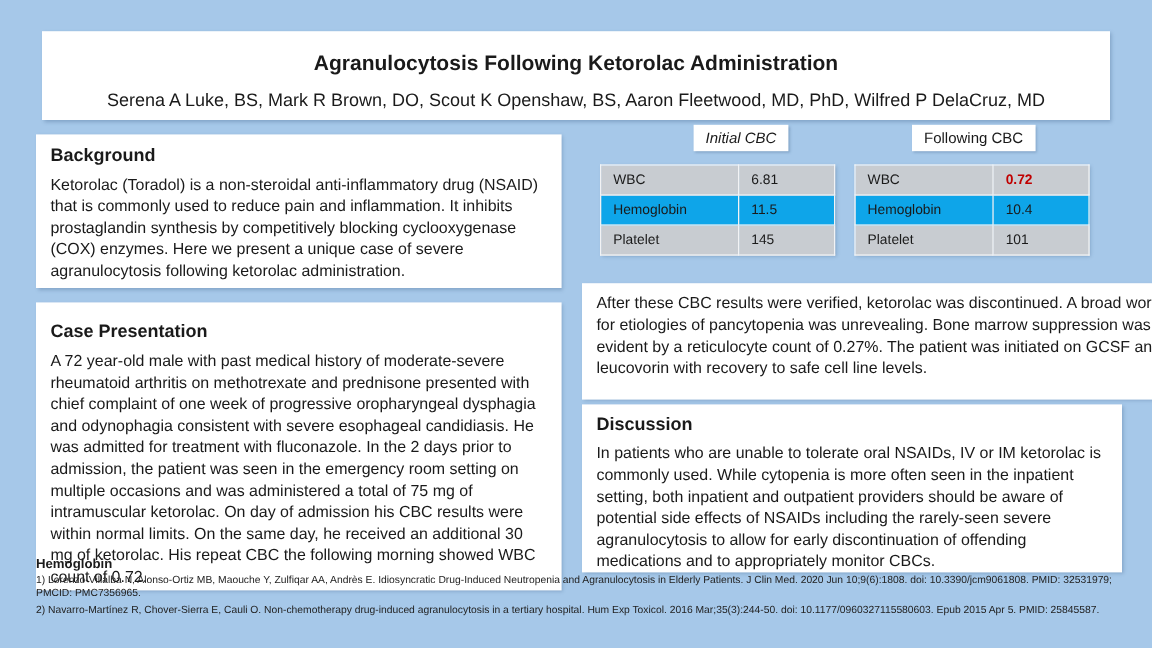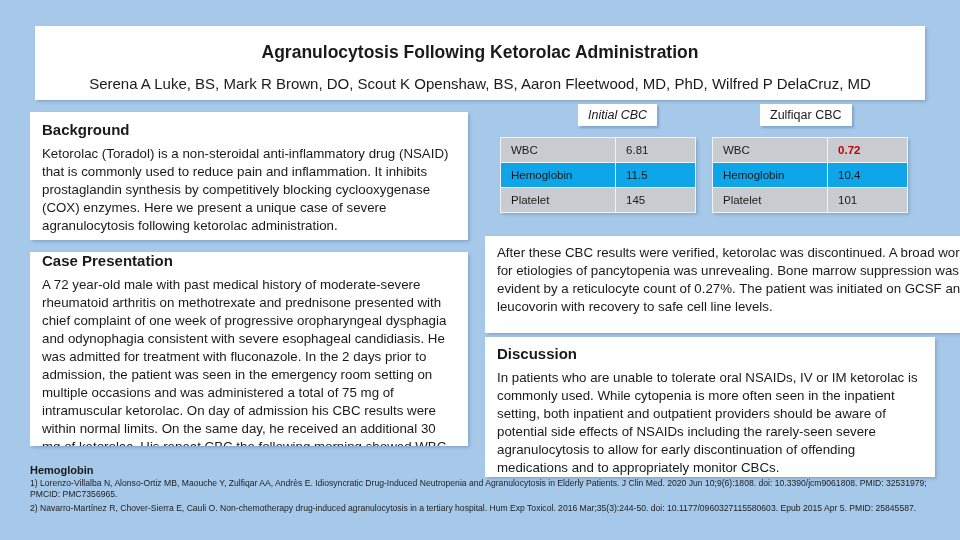--- a/index.html
+++ b/index.html
@@ -30,21 +30,21 @@
     font-size: 17.5px;
     font-weight: bold;
     padding-top: 16px;
   }
   .poster-authors {
     font-size: 15px;
     padding-top: 12px;
   }
   
   .background-box { left: 30px; top: 100px; width: 438px; height: 128px; padding: 9px 12px; }
-  .case-box       { left: 30px; top: 240px; width: 438px; height: 194px; padding: 0 12px; overflow: hidden; }
+  .case-box       { left: 30px; top: 240px; width: 438px; height: 240px; padding: 16px 12px; overflow: hidden; }
   .section-heading {
     font-size: 15px;
     font-weight: bold;
     margin-bottom: 7px;
   }
   .body-text {
     font-size: 13.3px;
     line-height: 18px;
   }
   
@@ -113,21 +113,21 @@
     <div class="section-heading">Background</div>
     <div class="body-text">Ketorolac (Toradol) is a non-steroidal anti-inflammatory drug (NSAID) that is commonly used to reduce pain and inflammation. It inhibits prostaglandin synthesis by competitively blocking cyclooxygenase (COX) enzymes. Here we present a unique case of severe agranulocytosis following ketorolac administration.</div>
   </div>
 
   <div class="panel case-box">
     <div class="section-heading">Case Presentation</div>
     <div class="body-text">A 72 year-old male with past medical history of moderate-severe rheumatoid arthritis on methotrexate and prednisone presented with chief complaint of one week of progressive oropharyngeal dysphagia and odynophagia consistent with severe esophageal candidiasis. He was admitted for treatment with fluconazole. In the 2 days prior to admission, the patient was seen in the emergency room setting on multiple occasions and was administered a total of 75 mg of intramuscular ketorolac. On day of admission his CBC results were within normal limits. On the same day, he received an additional 30 mg of ketorolac. His repeat CBC the following morning showed WBC count of 0.72.</div>
   </div>
 
   <div class="cbc-label label-initial">Initial CBC</div>
-  <div class="cbc-label label-following">Zulfiqar CBC</div>
+  <div class="cbc-label label-following">Following CBC</div>
 
   <table class="cbc-table table-initial">
     <tbody>
       <tr class="dark">
         <td class="param">WBC</td>
         <td class="value">6.81</td>
       </tr>
       <tr class="light">
         <td class="param">Hemoglobin</td>
         <td class="value">11.5</td>

